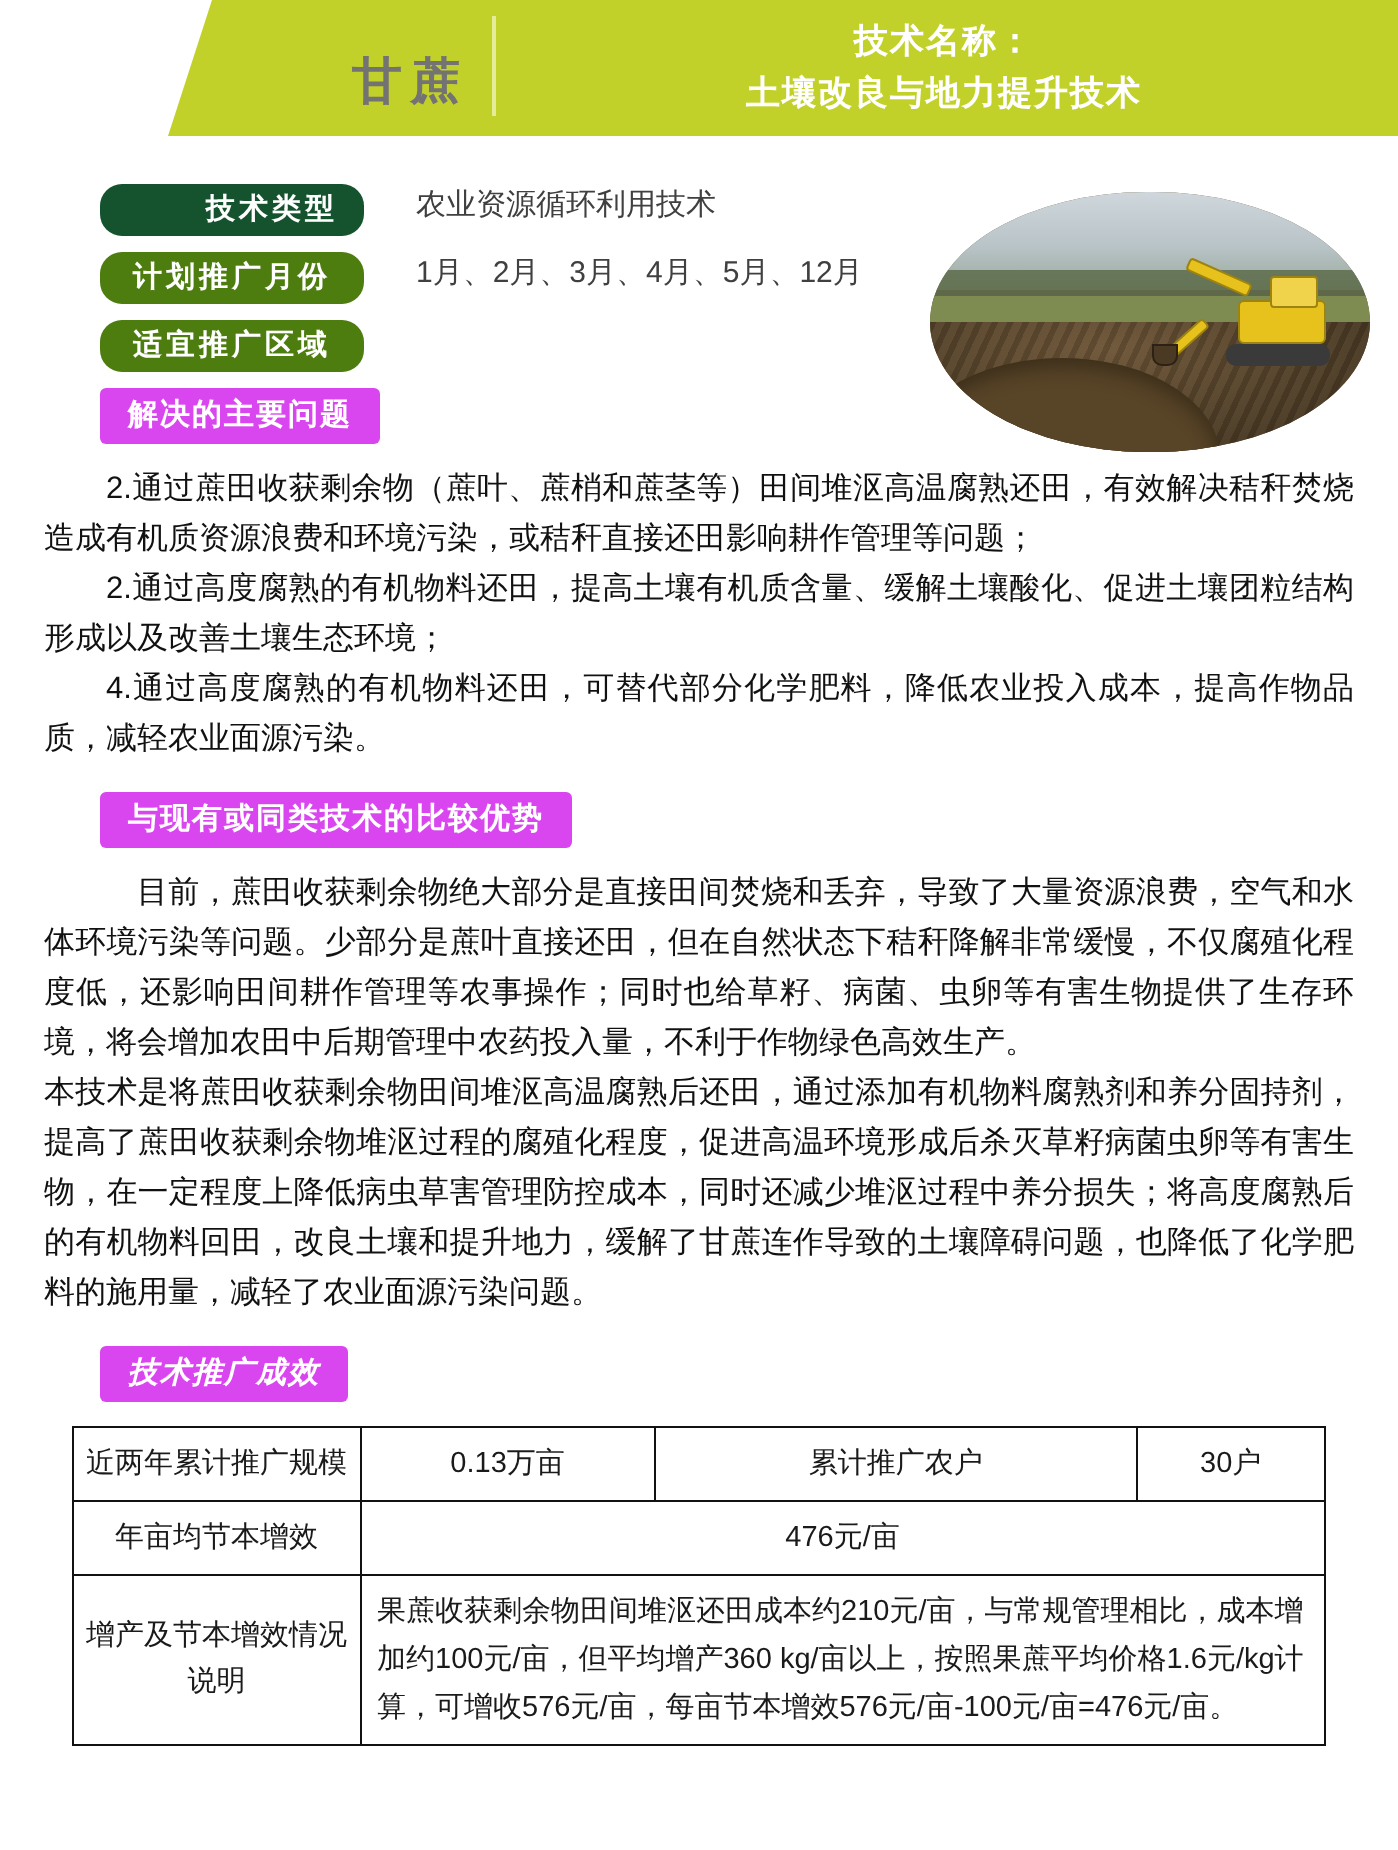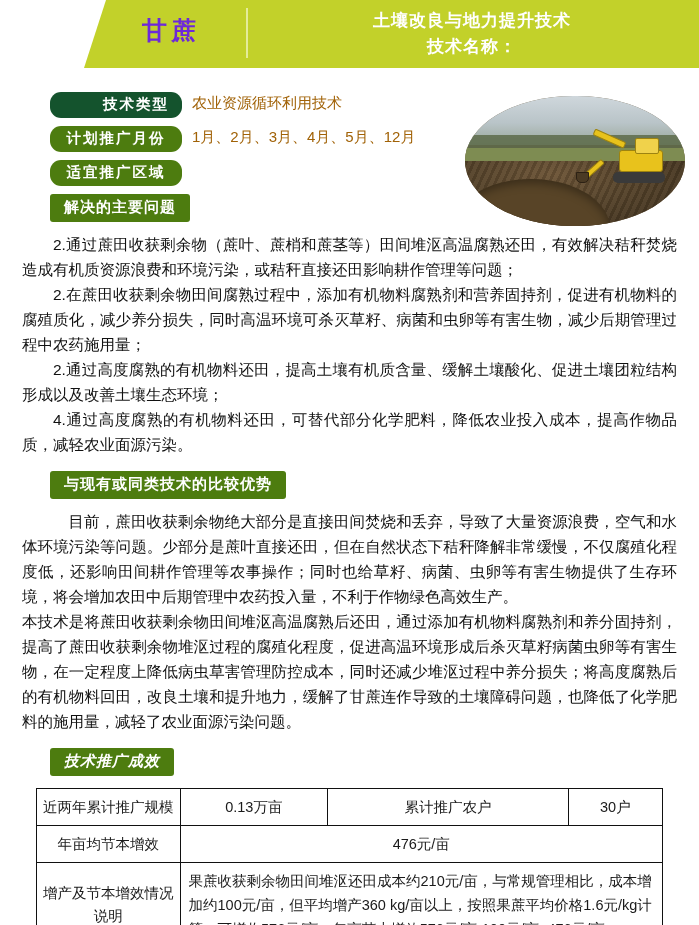--- a/index.html
+++ b/index.html
@@ -26,26 +26,26 @@
     left: 84px;
     top: 0;
     width: 615px;
     height: 68px;
     background: #c2d12a;
     clip-path: polygon(22px 0, 615px 0, 615px 68px, 0 68px);
   }
   .header-crop-title {
     position: absolute;
     left: 108px;
-    top: 14px;
+    top: 24px;
     width: 126px;
-    text-align: center;
+    text-align: right;
     font-size: 25px;
     font-weight: bold;
-    color: #6d28d9;
+    color: #737373;
     letter-spacing: 4px;
   }
   .header-divider {
     position: absolute;
     left: 246px;
     top: 8px;
     width: 2px;
     height: 50px;
     background: #e4ec9a;
   }
@@ -85,21 +85,22 @@
     text-align: center;
     padding: 3px 0 4px;
     border-radius: 11px;
   }
   .meta-label.grey { background: #14532d; padding-left: 40px; }
   .meta-label.olive { background: #4d7c0f; }
   .meta-value {
     padding-left: 10px;
     font-size: 15px;
     line-height: 22px;
-    color: #a16207;
+    color: #404040;
+    margin-left: 16px;
   }
   .meta-value.indent { padding-left: 24px; }
 
   
   .photo {
     position: absolute;
     right: 14px;
     top: 96px;
     width: 220px;
     height: 130px;
@@ -168,21 +169,21 @@
     transform: rotate(-42deg); transform-origin: right center; border-radius: 2px;
   }
   .exc-bucket {
     position: absolute; right: 76px; top: 36px; width: 13px; height: 11px;
     background: #4a3a24; border: 1px solid #2c2114; border-radius: 0 0 5px 5px;
   }
 
   
   .section-head {
     display: inline-block;
-    background: #4d7c0f;
+    background: #d946ef;
     color: #ffffff;
     font-size: 15px;
     font-weight: bold;
     letter-spacing: 1px;
     padding: 4px 14px 5px;
     border-radius: 3px;
   }
   .sec-wrap { padding-left: 50px; }
   .sec-1 { margin-top: 8px; }
   .sec-2 { margin-top: 14px; }
@@ -222,22 +223,22 @@
   td.note-lbl { width: 92px; line-height: 23px; }
 </style>
 </head>
 <body>
 
 <div class="header">
   <div class="header-bg"></div>
   <div class="header-crop-title">甘蔗</div>
   <div class="header-divider"></div>
   <div class="header-right">
+    <div>技术名称：</div>
     <div>土壤改良与地力提升技术</div>
-    <div>技术名称：</div>
   </div>
 </div>
 
 <div class="meta">
   <div class="meta-row">
     <div class="meta-label grey">技术类型</div>
     <div class="meta-value">农业资源循环利用技术</div>
   </div>
   <div class="meta-row">
     <div class="meta-label olive">计划推广月份</div>
@@ -262,21 +263,20 @@
     <div class="exc-cab"></div>
     <div class="exc-track"></div>
   </div>
 </div>
 
 <div class="sec-wrap sec-1">
   <span class="section-head">解决的主要问题</span>
 </div>
 <div class="body-text">
   <p class="ind">2.通过蔗田收获剩余物（蔗叶、蔗梢和蔗茎等）田间堆沤高温腐熟还田，有效解决秸秆焚烧造成有机质资源浪费和环境污染，或秸秆直接还田影响耕作管理等问题；</p>
-  <p class="ind">2.在蔗田收获剩余物田间腐熟过程中，添加有机物料腐熟剂和营养固持剂，促进有机物料的腐殖质化，减少养分损失，同时高温环境可杀灭草籽、病菌和虫卵等有害生物，减少后期管理过程中农药施用量；</p>
   <p class="ind">2.通过高度腐熟的有机物料还田，提高土壤有机质含量、缓解土壤酸化、促进土壤团粒结构形成以及改善土壤生态环境；</p>
   <p class="ind">4.通过高度腐熟的有机物料还田，可替代部分化学肥料，降低农业投入成本，提高作物品质，减轻农业面源污染。</p>
 </div>
 
 <div class="sec-wrap sec-2">
   <span class="section-head">与现有或同类技术的比较优势</span>
 </div>
 <div class="body-text">
   <p class="ind" style="text-indent:3em;">目前，蔗田收获剩余物绝大部分是直接田间焚烧和丢弃，导致了大量资源浪费，空气和水体环境污染等问题。少部分是蔗叶直接还田，但在自然状态下秸秆降解非常缓慢，不仅腐殖化程度低，还影响田间耕作管理等农事操作；同时也给草籽、病菌、虫卵等有害生物提供了生存环境，将会增加农田中后期管理中农药投入量，不利于作物绿色高效生产。</p>
   <p>本技术是将蔗田收获剩余物田间堆沤高温腐熟后还田，通过添加有机物料腐熟剂和养分固持剂，提高了蔗田收获剩余物堆沤过程的腐殖化程度，促进高温环境形成后杀灭草籽病菌虫卵等有害生物，在一定程度上降低病虫草害管理防控成本，同时还减少堆沤过程中养分损失；将高度腐熟后的有机物料回田，改良土壤和提升地力，缓解了甘蔗连作导致的土壤障碍问题，也降低了化学肥料的施用量，减轻了农业面源污染问题。</p>

